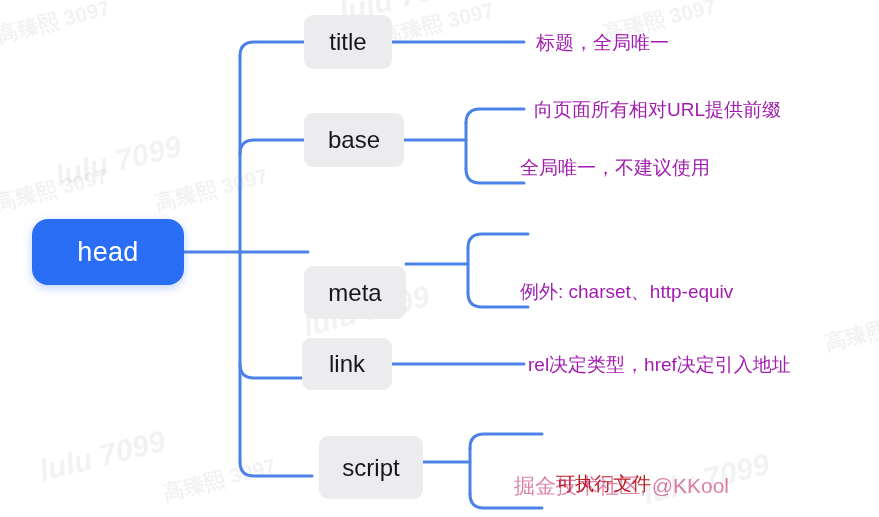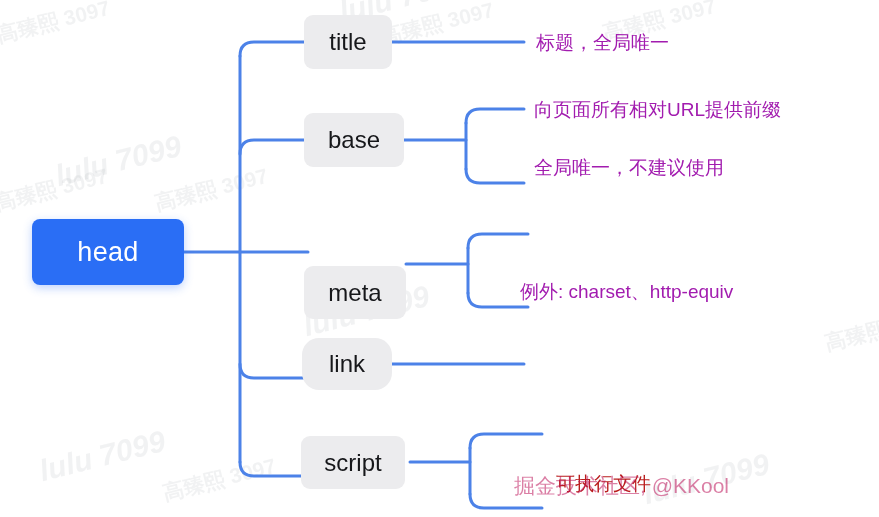--- a/index.html
+++ b/index.html
@@ -45,21 +45,21 @@
     box-sizing: border-box;
     display: flex;
     align-items: center;
     justify-content: center;
     white-space: nowrap;
     text-align: right;
   }
   .node-root {
     background: #2a6ef5;
     color: #ffffff;
-    border-radius: 8px;
+    border-radius: 16px;
     font-size: 27px;
     letter-spacing: 0.3px;
     box-shadow: 0 3px 10px rgba(42,110,245,0.30);
   }
   .node-branch {
     background: #ececee;
     color: #16171a;
     border-radius: 9px;
     font-size: 24px;
   }
@@ -151,33 +151,34 @@
   </div>
 
   <div class="node node-branch" style="left:304px; top:113px; width:100px; height:54px;">
     <span>base</span>
   </div>
 
   <div class="node node-branch" style="left:304px; top:238px; width:102px; height:53px;margin-top:28px;">
     <span>meta</span>
   </div>
 
-  <div class="node node-branch" style="left:302px; top:338px; width:90px; height:52px;border-radius:17px;">
+  <div class="node node-branch" style="left:302px; top:338px; width:90px; height:52px;">
     <span>link</span>
   </div>
 
-  <div class="node node-branch" style="left:301px; top:436px; width:104px; height:53px;">
+  <div class="node node-branch" style="left:319px; top:436px; width:104px; height:63px;">
     <span>script</span>
   </div>
 
   <div class="leaf" style="left:536px; top:33px;">标题，全局唯一</div>
 
   <div class="leaf" style="left:534px; top:100px;">向页面所有相对URL提供前缀</div>
-  <div class="leaf" style="left:534px; top:158px;">全局唯一，不建议使用</div>
+  <div class="leaf" style="left:520px; top:158px;">全局唯一，不建议使用</div>
 
   <div class="leaf" style="left:520px; top:282px;">例外: charset、http-equiv</div>
 
+  <div class="leaf" style="left:528px; top:355px;">rel决定类型，href决定引入地址</div>
 
   <div class="leaf leaf-overlapped" style="left:556px; top:474px;">可执行文件</div>
 
   <div class="wm-overlay" style="left:514px; top:472px;">掘金技术社区, @KKool</div>
 
 </div>
 
 </body></html>

